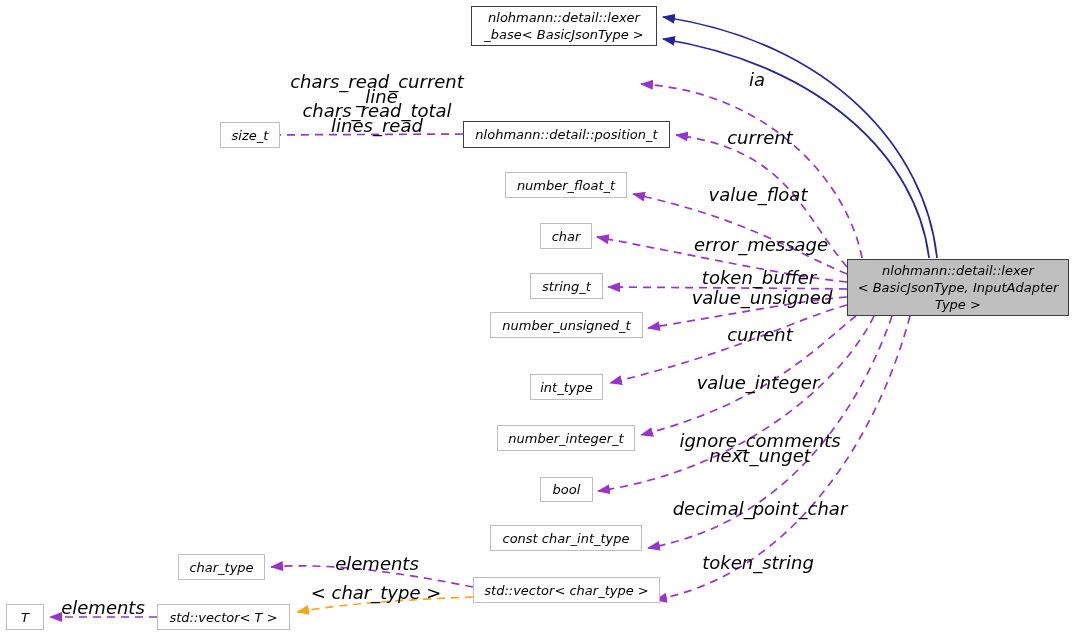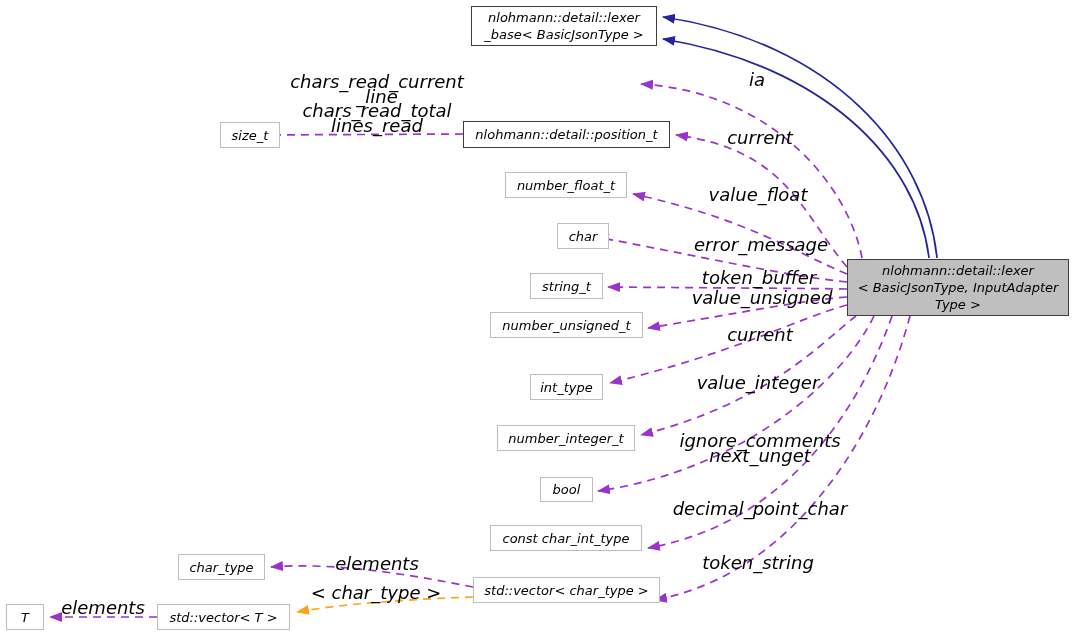--- a/index.html
+++ b/index.html
@@ -81,21 +81,21 @@
   <div class="node documented" style="left:471px;top:6px;width:186px;height:40px;">nlohmann::detail::lexer
 _base&lt; BasicJsonType &gt;</div>
 
 
   <div class="node documented" style="left:463px;top:121px;width:207px;height:27px;">nlohmann::detail::position_t</div>
 
   <div class="node" style="left:192px;top:122px;width:60px;height:26px;margin-left:28px;">size_t</div>
 
   <div class="node" style="left:505px;top:172px;width:122px;height:26px;">number_float_t</div>
 
-  <div class="node" style="left:540px;top:223px;width:52px;height:26px;margin-left:17px;">char</div>
+  <div class="node" style="left:540px;top:223px;width:52px;height:26px;">char</div>
 
   <div class="node" style="left:530px;top:273px;width:73px;height:26px;">string_t</div>
 
   <div class="node" style="left:490px;top:312px;width:153px;height:26px;">number_unsigned_t</div>
 
   <div class="node" style="left:530px;top:374px;width:73px;height:26px;">int_type</div>
 
   <div class="node" style="left:497px;top:425px;width:138px;height:26px;">number_integer_t</div>
 
   <div class="node" style="left:540px;top:477px;width:53px;height:25px;">bool</div>

